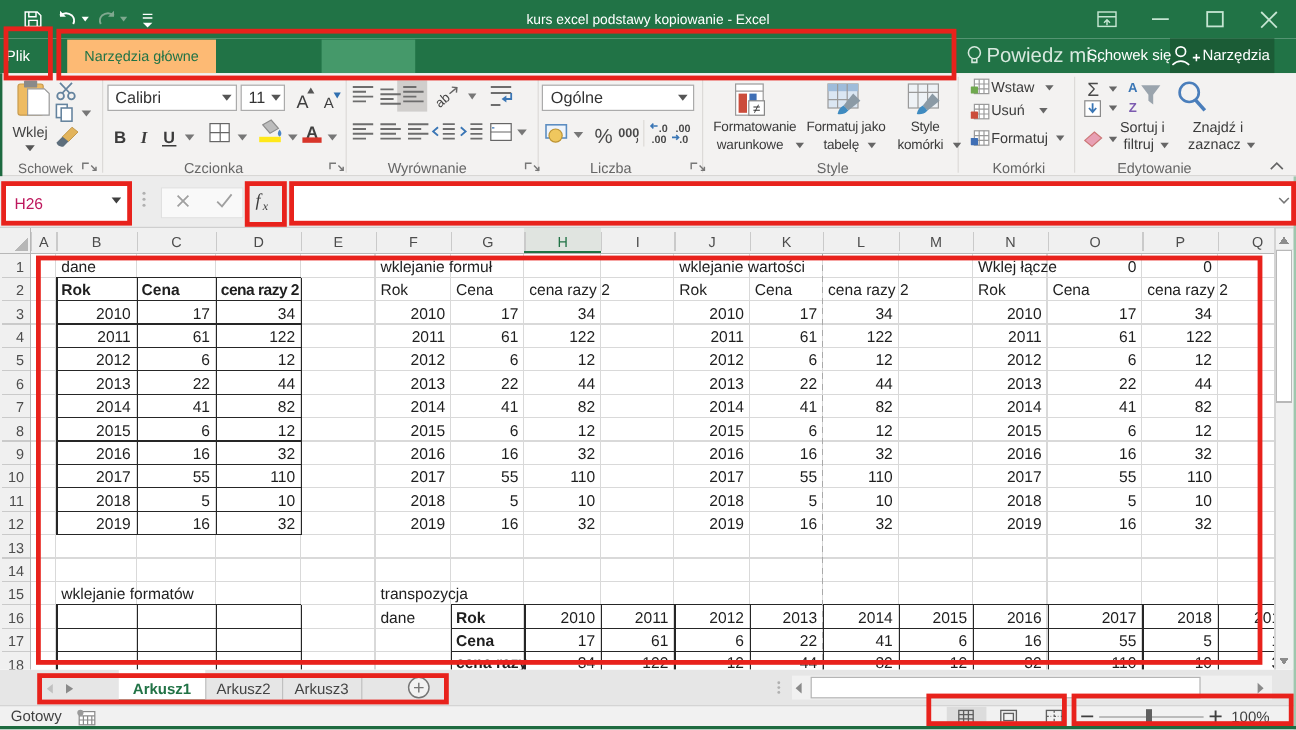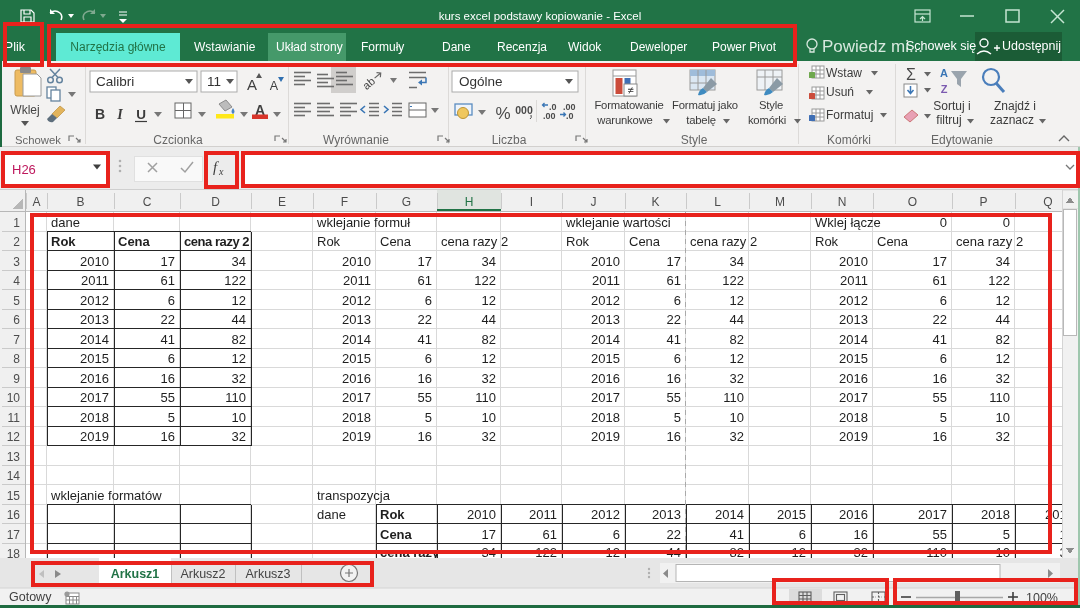--- a/index.html
+++ b/index.html
@@ -31,47 +31,37 @@
 <line x1="960" y1="16" x2="974" y2="16" stroke="#c5e5d2" stroke-width="1.5"></line>
 <rect x="1006" y="10" width="13" height="12" stroke="#c5e5d2" stroke-width="1.5" fill="none"></rect>
 <g stroke="#c5e5d2" stroke-width="1.5">
         <line x1="1051" y1="10" x2="1064" y2="23"></line>
         <line x1="1064" y1="10" x2="1051" y2="23"></line>
       </g>
 </svg>
 
 <div class="abs" style="left:0;top:32px;width:1080px;height:29px;background:#217346"></div>
 <div class="abs" style="left:3px;top:33px;width:22px;height:28px;background:#217346;color:#fff;font-size:12.5px;text-align:right;line-height:28px">Plik</div>
-<div class="abs" style="left:56px;top:33px;width:124px;height:28px;background:#5eead4;color:#217346;font-size:12px;text-align:center;line-height:28px">Narzędzia główne</div>
+<div class="abs" style="left:56px;top:33px;width:124px;height:28px;background:#fdba74;color:#217346;font-size:12px;text-align:center;line-height:28px">Narzędzia główne</div>
 <div class="abs" style="left:268px;top:33px;width:78px;height:28px;background:#45996a"></div>
-<div class="abs" style="left:0;top:33px;width:800px;height:28px;color:#fff;font-size:12px;line-height:28px;z-index:2">
-<span class="abs" style="left:194px">Wstawianie</span>
-<span class="abs" style="left:276px">Układ strony</span>
-<span class="abs" style="left:361px">Formuły</span>
-<span class="abs" style="left:442px">Dane</span>
-<span class="abs" style="left:497px">Recenzja</span>
-<span class="abs" style="left:568px">Widok</span>
-<span class="abs" style="left:630px">Deweloper</span>
-<span class="abs" style="left:712px">Power Pivot</span>
-</div>
 <div class="abs" style="left:975px;top:32px;width:87px;height:29px;background:#1b5c36"></div>
 <svg width="1080" height="29" style="position:absolute;left:0;top:32px" font-family="Liberation Sans, sans-serif">
 <g stroke="#d7e8de" stroke-width="1.3" fill="none">
         <circle cx="812" cy="12" r="5"></circle>
         <path d="M810 17 v3 h4 v-3"></path>
       </g>
 <g stroke="#ffffff" stroke-width="1.4" fill="none">
         <circle cx="984" cy="11" r="4"></circle>
         <path d="M977 22 q7 -6 14 0"></path>
         <path d="M994 16 h6 m-3 -3 v6" stroke-width="1.3"></path>
       </g>
 </svg>
 <div class="abs" style="left:822px;top:32px;height:29px;color:#d7e8de;font-size:17px;line-height:29px;z-index:2">Powiedz mi...</div>
 <div class="abs" style="left:906px;top:32px;height:29px;color:#fff;font-size:12.5px;line-height:29px;z-index:2">Schowek się</div>
-<div class="abs" style="left:1002px;top:32px;height:29px;color:#fff;font-size:12.5px;line-height:29px;z-index:2">Udostępnij</div>
+<div class="abs" style="left:1002px;top:32px;height:29px;color:#fff;font-size:12.5px;line-height:29px;z-index:2">Narzędzia</div>
 
 <div class="abs" style="left:0;top:61px;width:1080px;height:86px;background:#f3f2f1;border-bottom:1px solid #d2d0ce"></div>
 <div class="abs" style="left:0;top:61px;width:2px;height:86px;background:#1d6a40"></div>
 <svg width="1080" height="87" viewBox="0 60 1080 87" style="position:absolute;left:0;top:60px" font-family="Liberation Sans, sans-serif">
 <line x1="85.5" y1="64" x2="85.5" y2="144" stroke="#dcdad8" stroke-width="1"></line>
 <line x1="288.5" y1="64" x2="288.5" y2="144" stroke="#dcdad8" stroke-width="1"></line>
 <line x1="448.5" y1="64" x2="448.5" y2="144" stroke="#dcdad8" stroke-width="1"></line>
 <line x1="585.5" y1="64" x2="585.5" y2="144" stroke="#dcdad8" stroke-width="1"></line>
 <line x1="798.5" y1="64" x2="798.5" y2="144" stroke="#dcdad8" stroke-width="1"></line>
 <line x1="895.5" y1="64" x2="895.5" y2="144" stroke="#dcdad8" stroke-width="1"></line>

